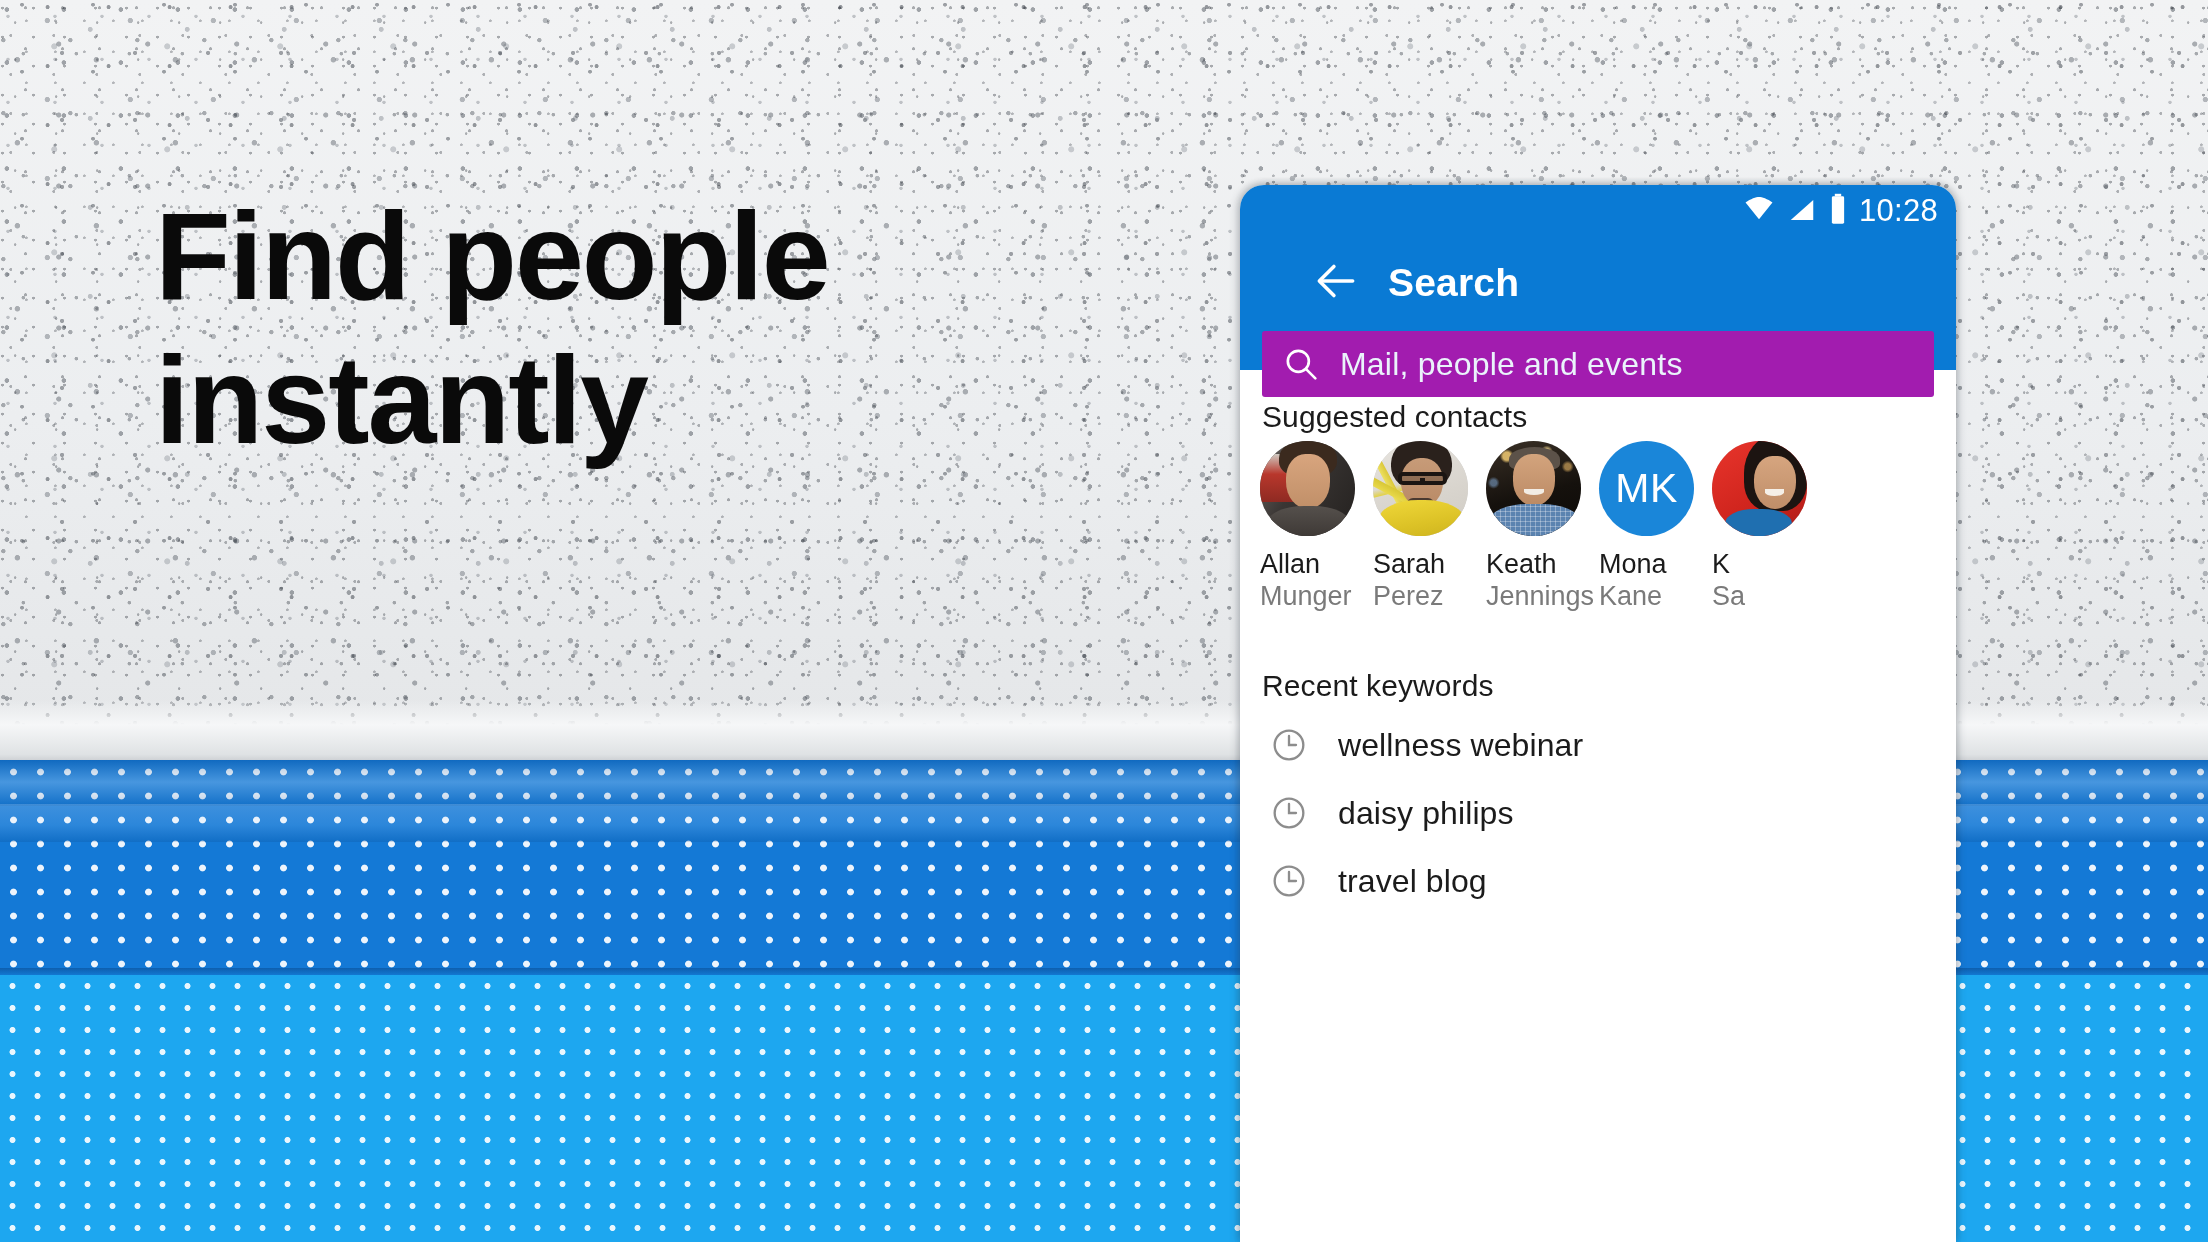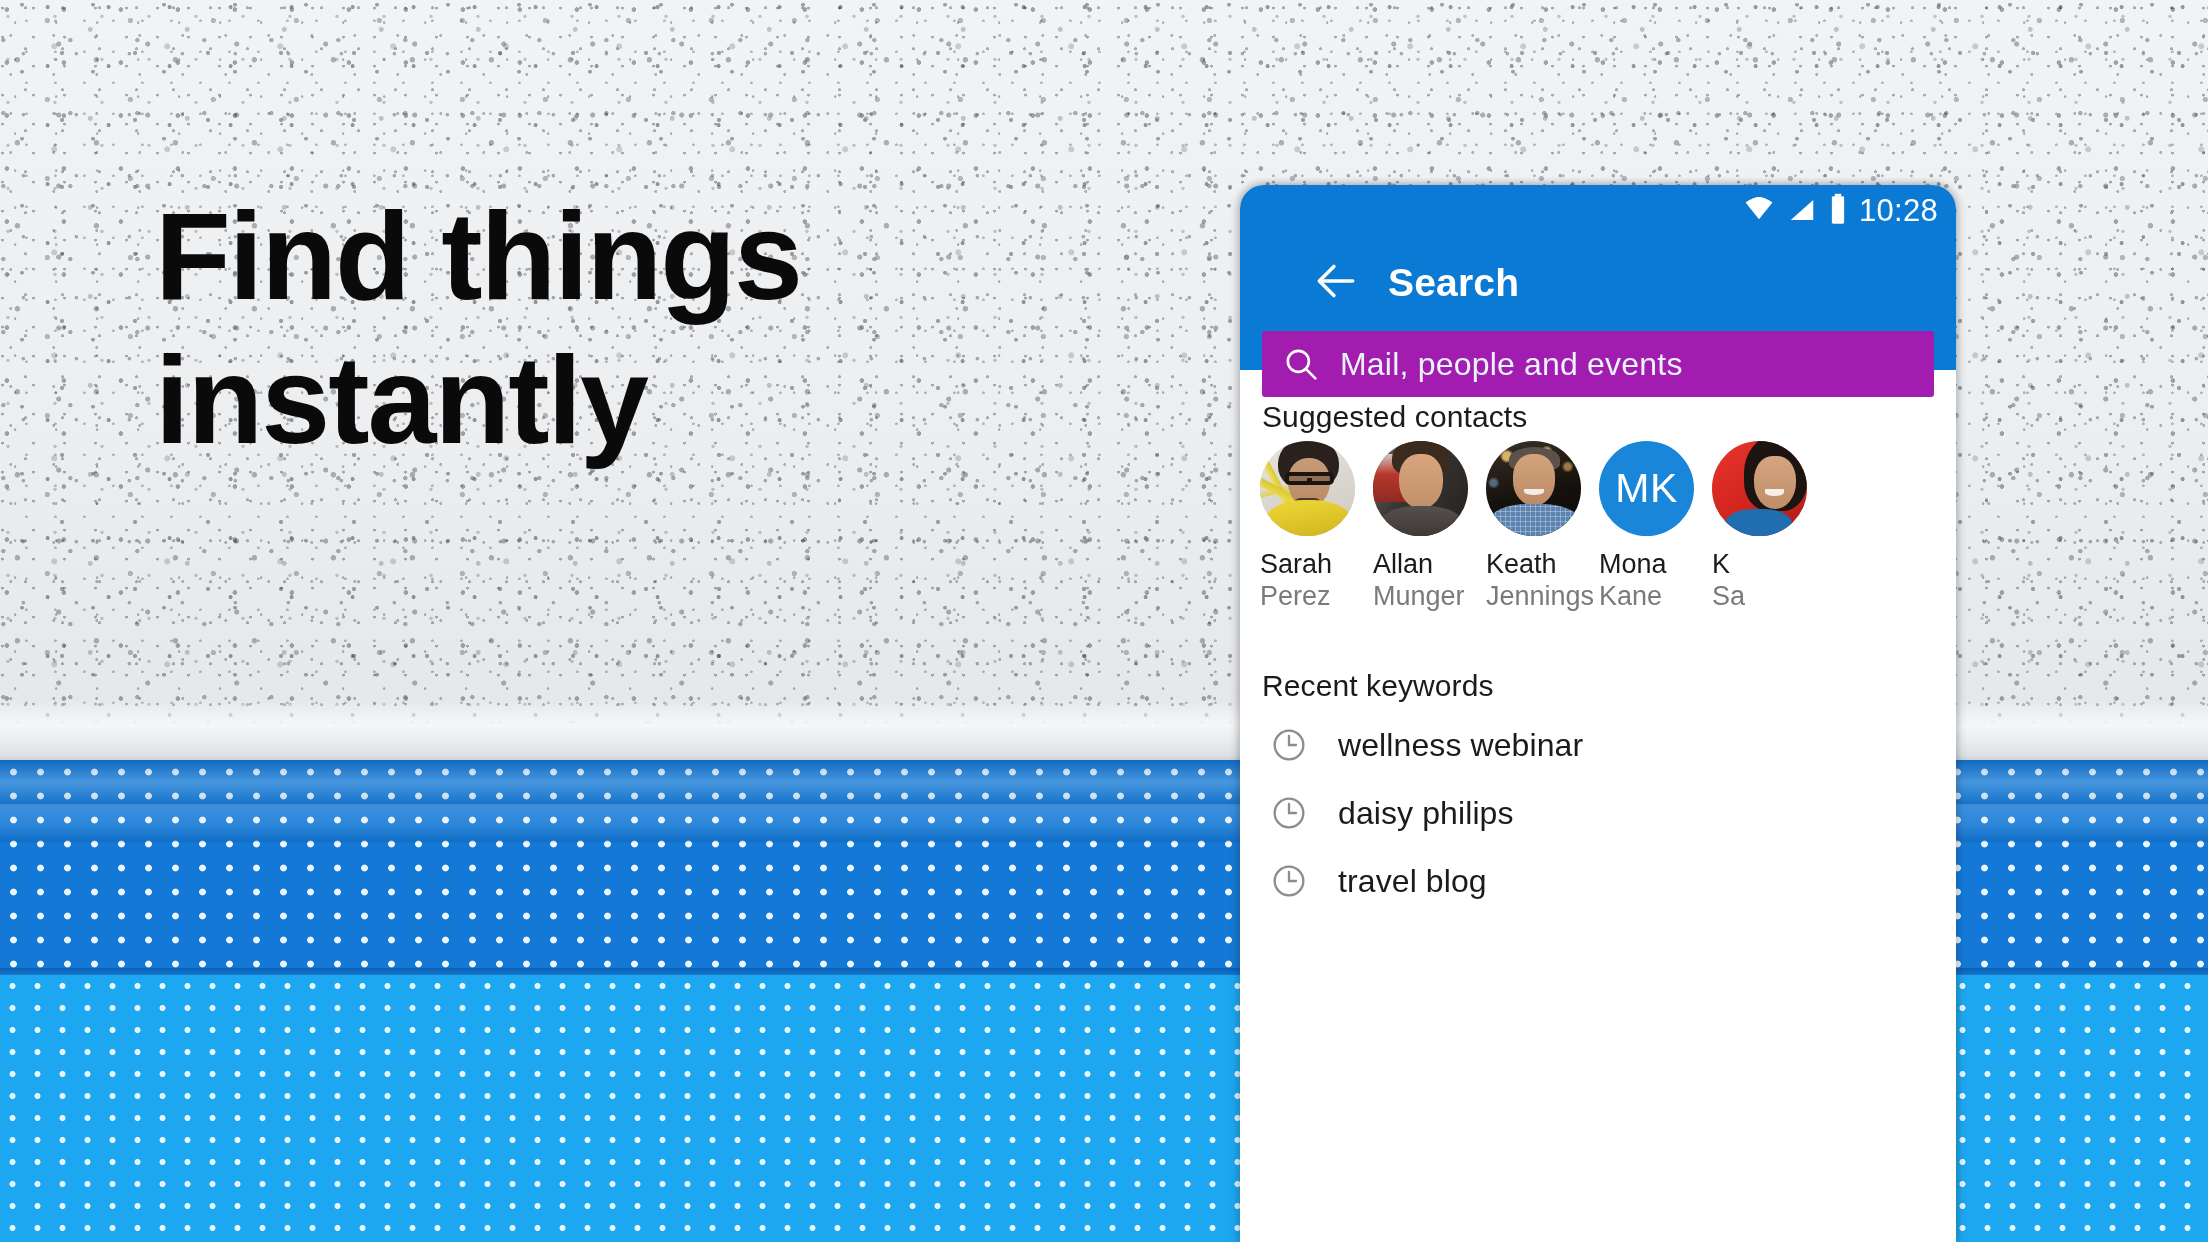--- a/index.html
+++ b/index.html
@@ -227,21 +227,21 @@
   <div class="bg-concrete"></div>
   <div class="bg-concrete-edge"></div>
   <div class="mesh-dark">
     <div class="seam"></div>
     <div class="seam2"></div>
   </div>
   <div class="mesh-split"></div>
   <div class="mesh-light"></div>
 
   <div class="headline">
-    <span>Find things</span>
+    <span>Find people</span>
     <span class="l2">instantly</span>
   </div>
 
   <div class="phone">
 
     <div class="appbar">
 
       <div class="statusbar">
         <span>
           <svg width="34" height="34" viewBox="0 0 24 24">
@@ -283,49 +283,49 @@
         </span>
         <span class="sf-placeholder">Mail, people and events</span>
       </div>
     </div>
 
     <div class="sheet">
 
       <div class="section-title sug-title">Suggested contacts</div>
 
       <div class="contacts">
+
+        <div class="contact">
+          <div class="avatar">
+            <div class="ph a-bg"></div>
+              <div class="a-truck"></div>
+              <div class="a-hair"></div>
+            <div class="a-face"></div>
+              <div class="a-body"></div>
+          </div>
+          <div class="cname">Allan</div>
+          <div class="csurname">Munger</div>
+        </div>
 
         <div class="contact">
           <div class="avatar">
             <div class="ph s-bg"></div>
               <div class="s-plant"></div>
               <div class="s-hair"></div>
             <div class="s-face"></div>
               <div class="s-neck"></div>
               <div class="s-scarf"></div>
               <div class="s-glass"></div>
           </div>
           <div class="cname">Sarah</div>
           <div class="csurname">Perez</div>
         </div>
 
         <div class="contact">
           <div class="avatar">
-            <div class="ph a-bg"></div>
-              <div class="a-truck"></div>
-              <div class="a-hair"></div>
-            <div class="a-face"></div>
-              <div class="a-body"></div>
-          </div>
-          <div class="cname">Allan</div>
-          <div class="csurname">Munger</div>
-        </div>
-
-        <div class="contact">
-          <div class="avatar">
             <div class="ph k-bg"></div>
               <div class="k-lights"></div>
               <div class="k-hair"></div>
             <div class="k-face"></div>
               <div class="k-smile"></div>
               <div class="k-shirt"></div>
           </div>
           <div class="cname">Keath</div>
           <div class="csurname">Jennings</div>
         </div>

